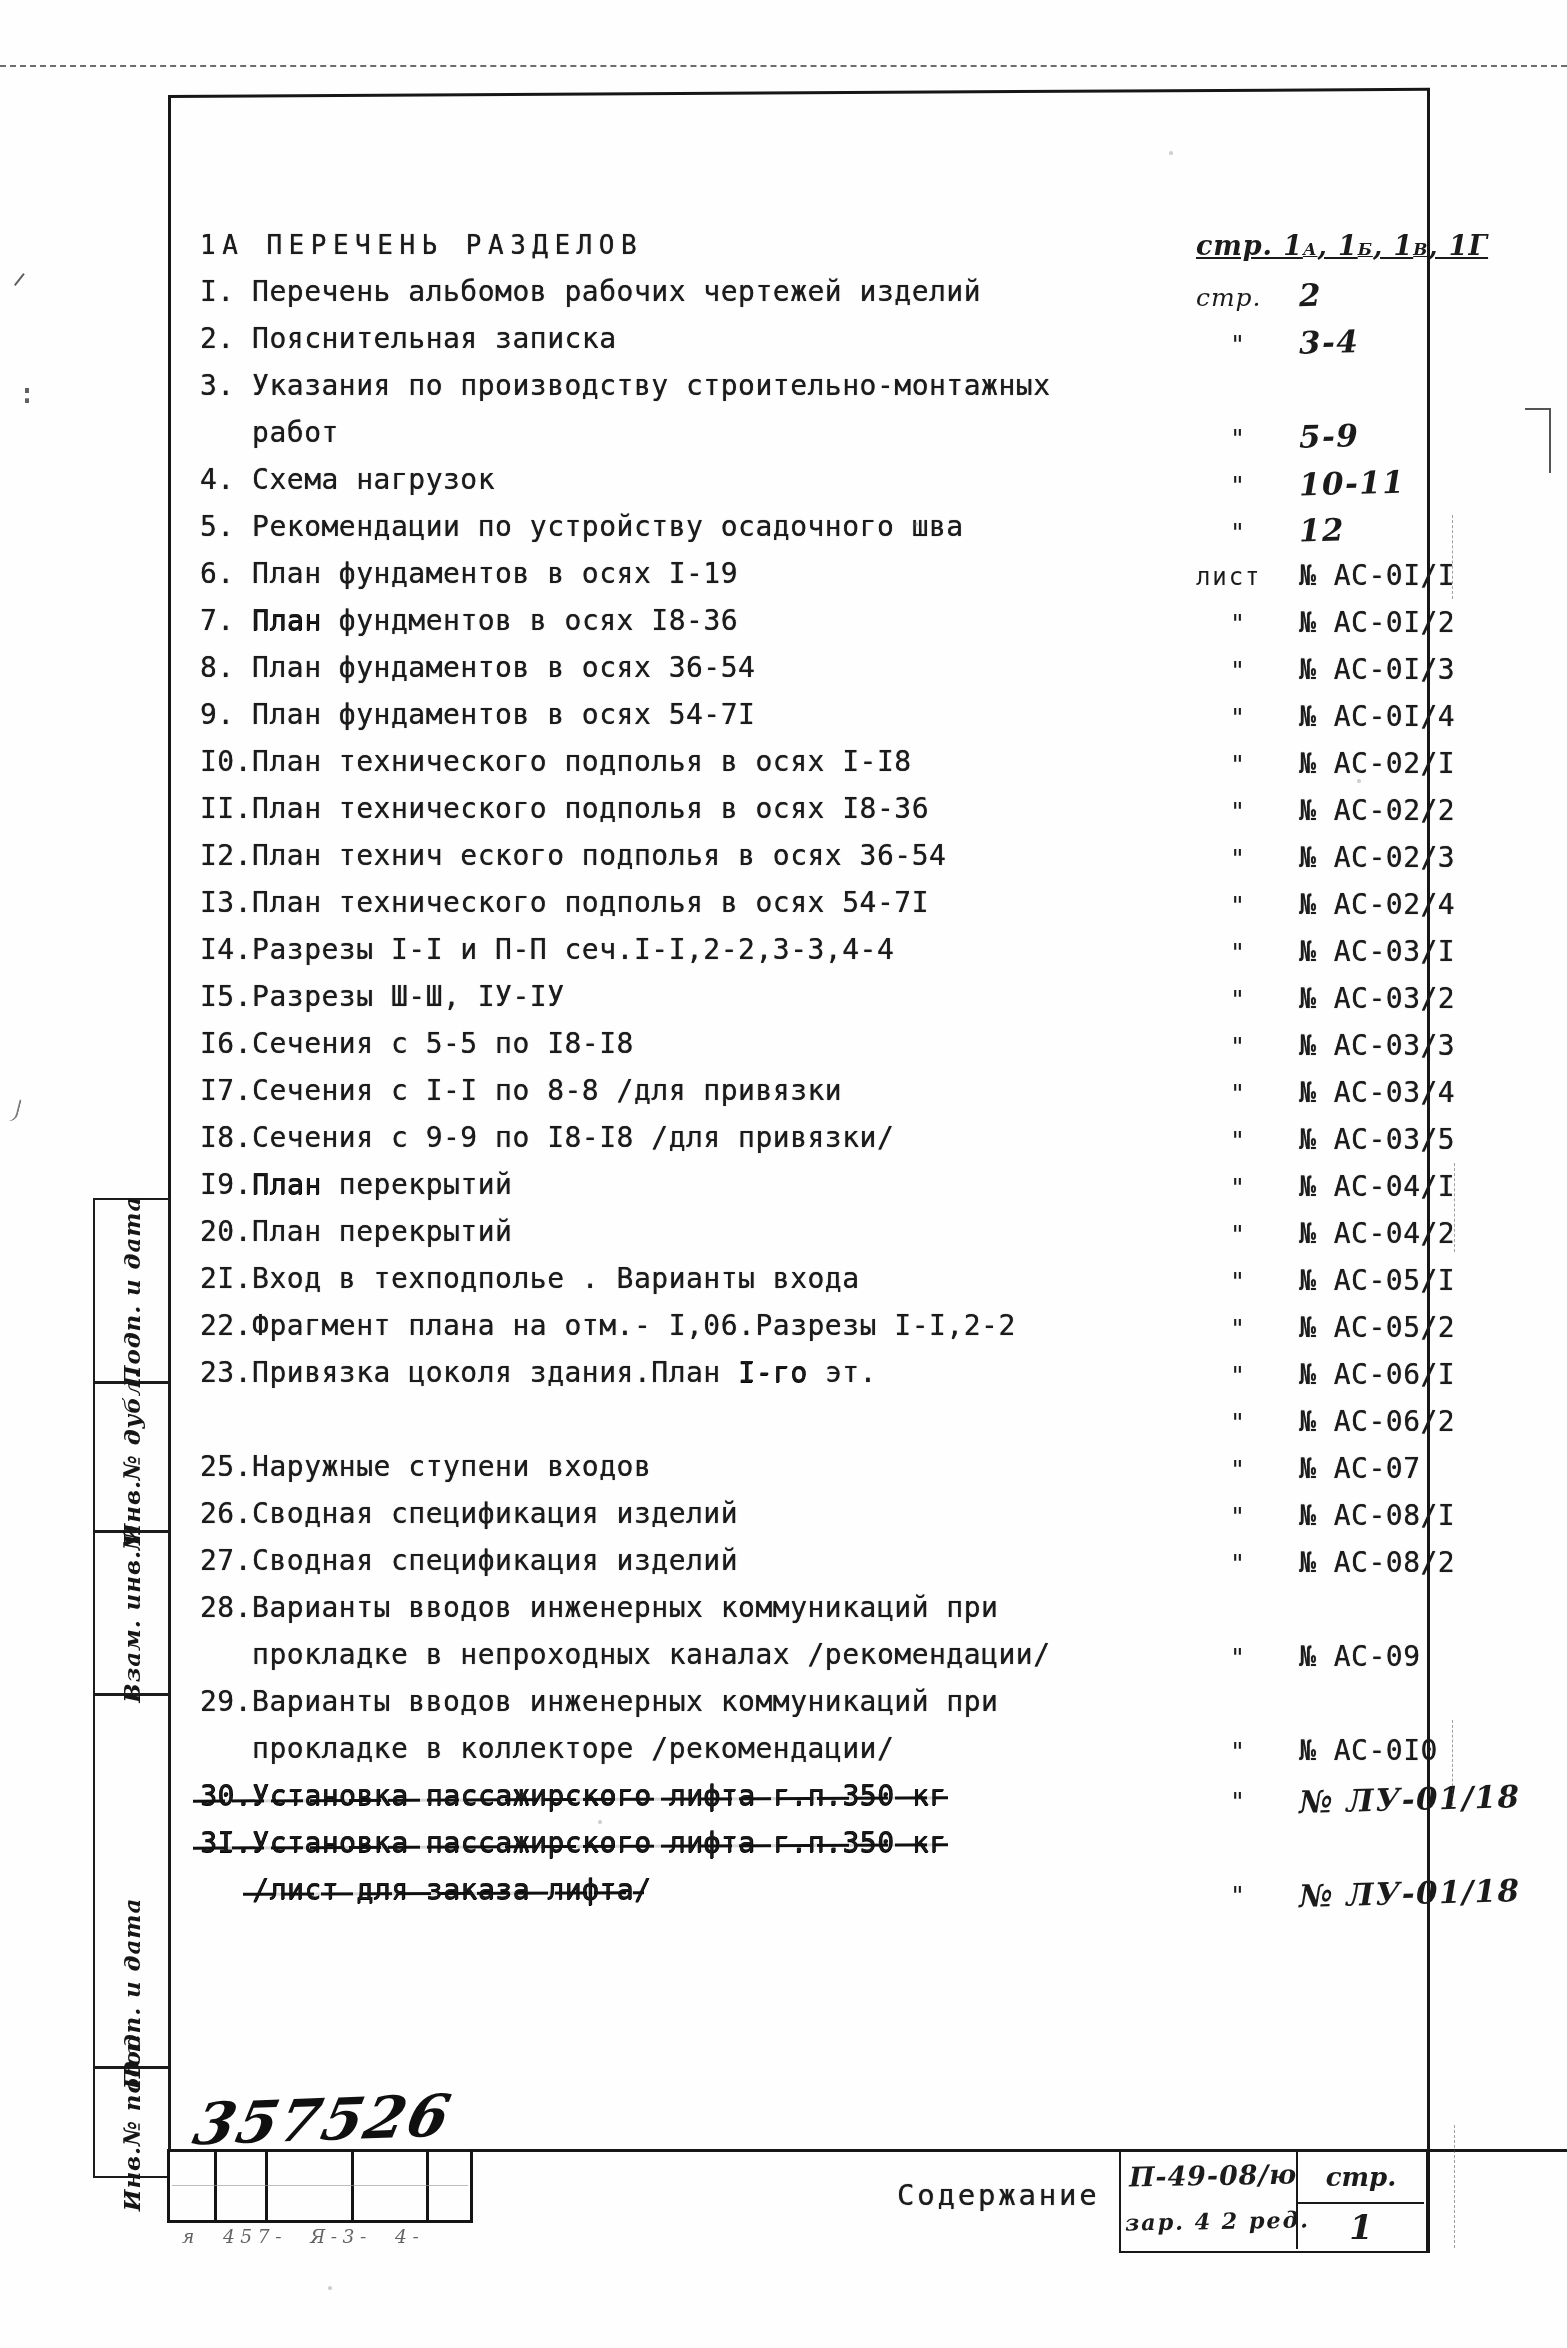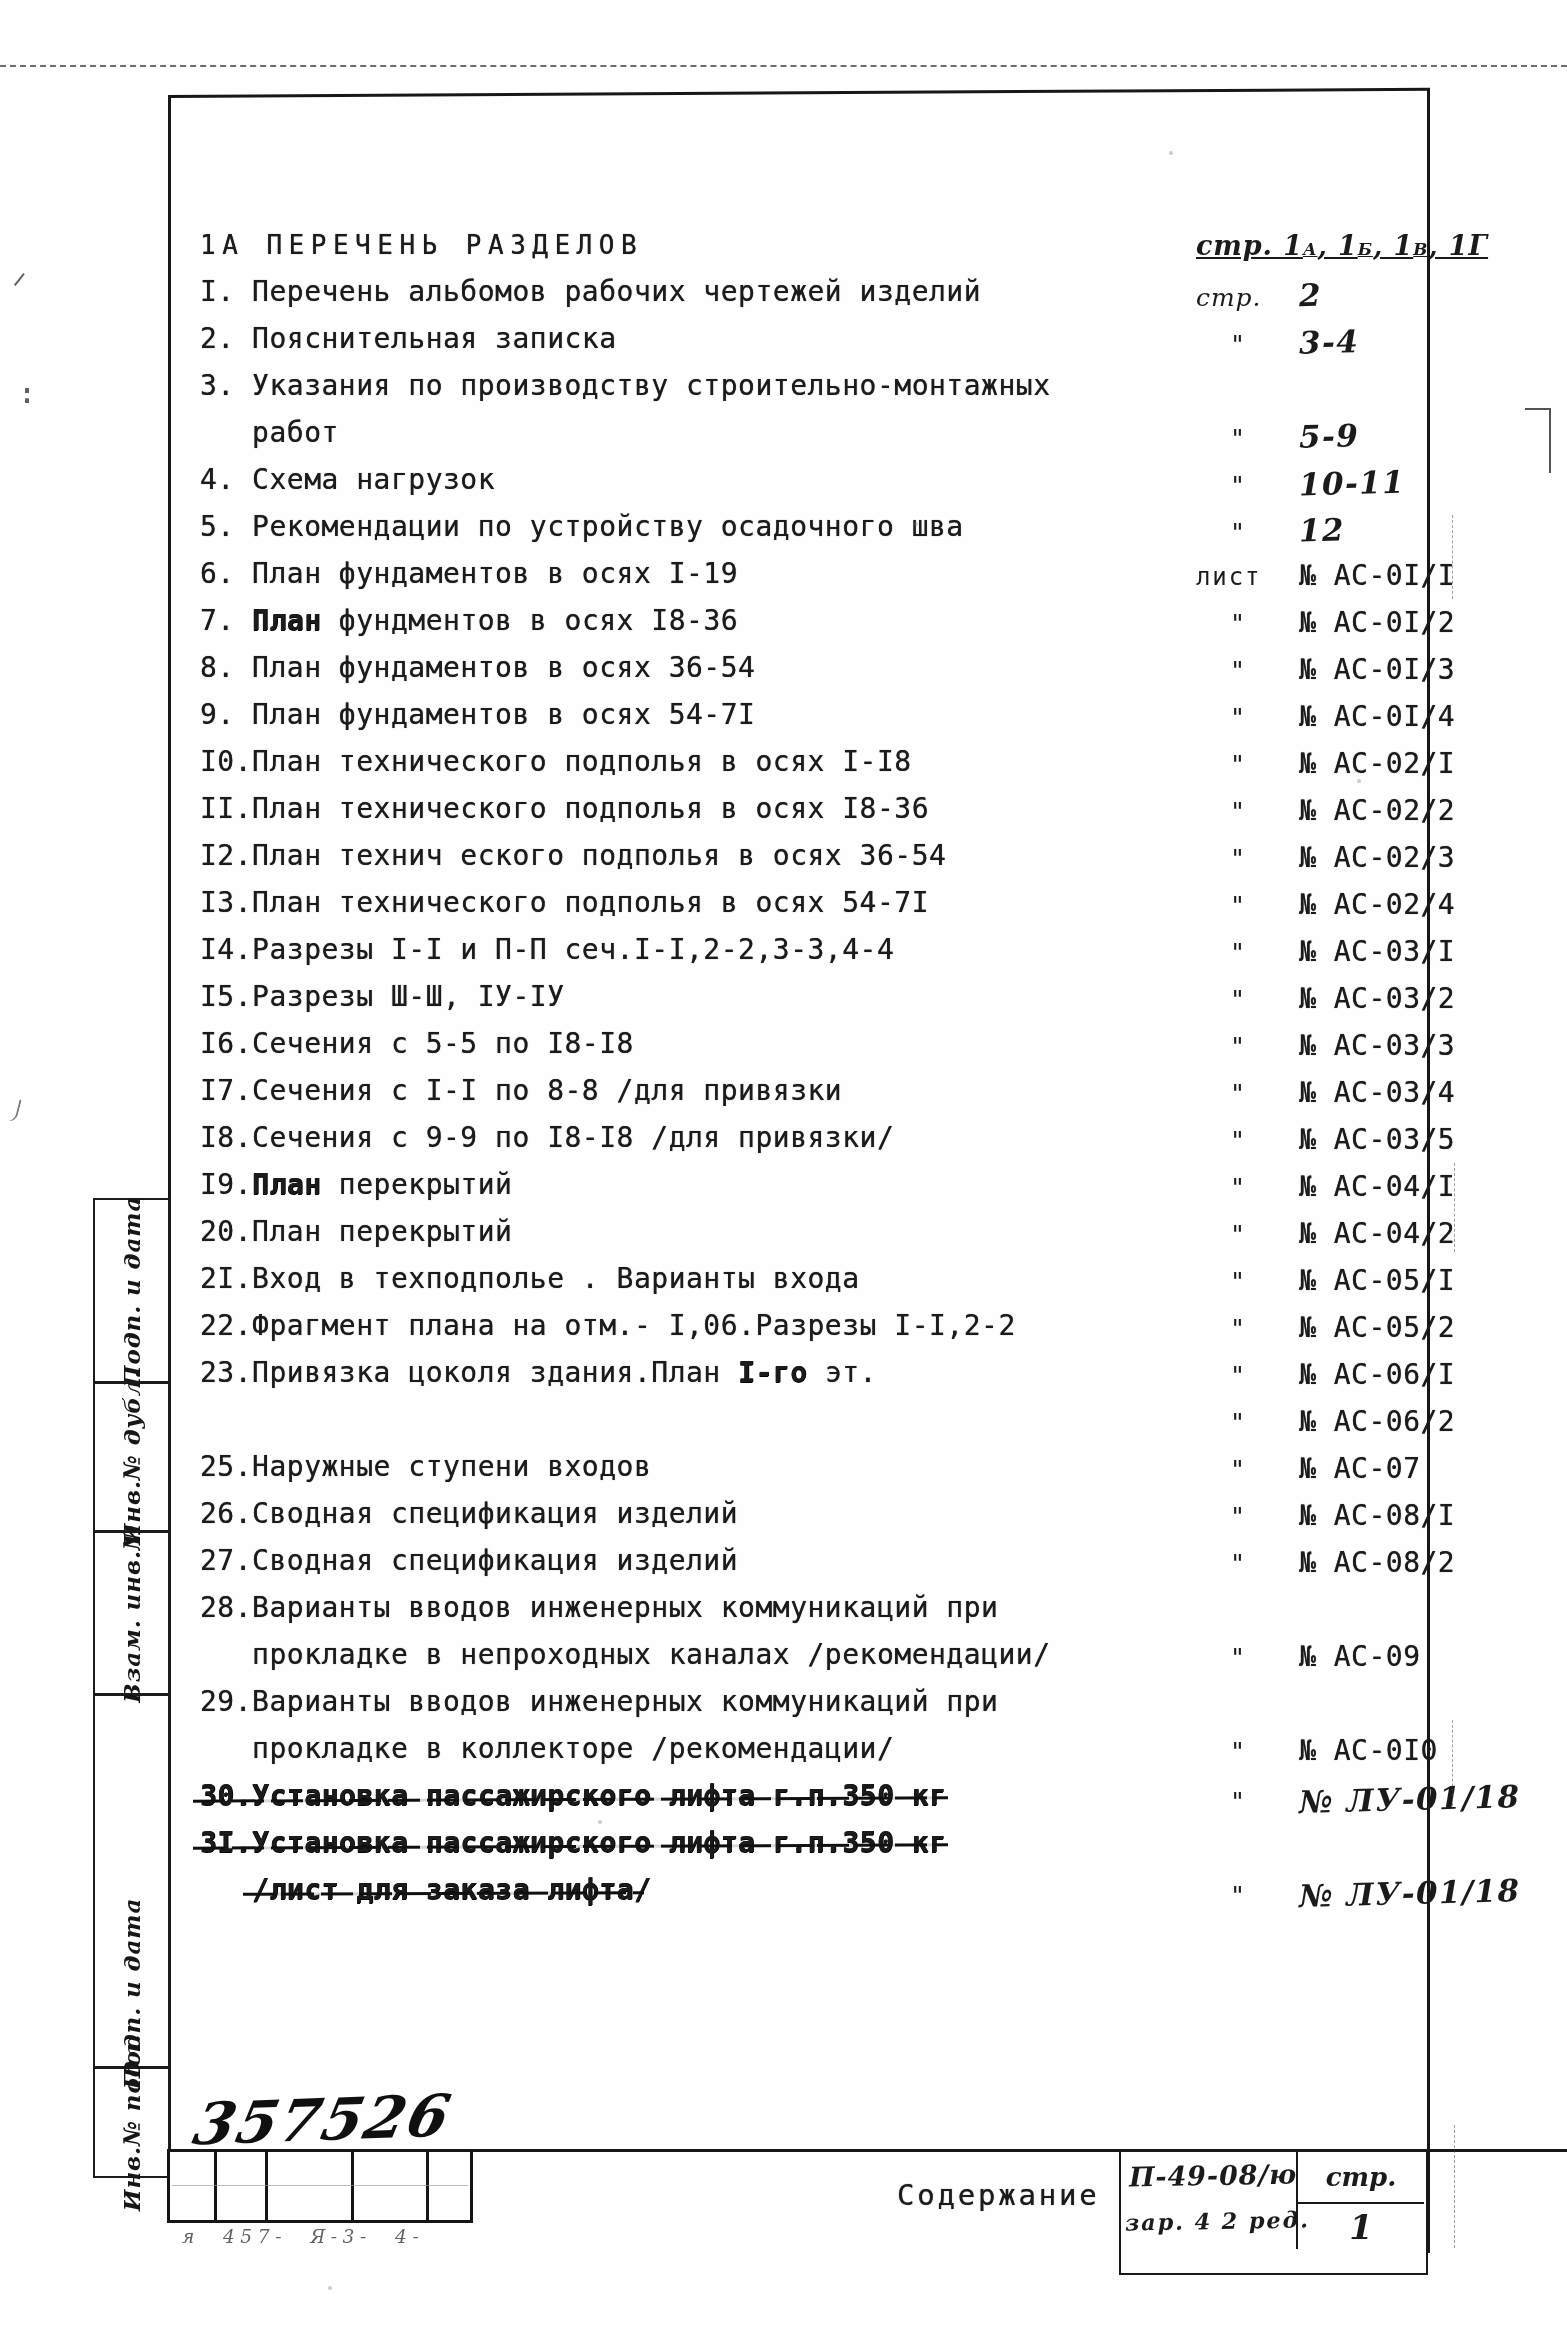--- a/index.html
+++ b/index.html
@@ -22,21 +22,21 @@
   .sb-c5{top:2066px;height:112px;}
   .sb-label{transform:rotate(-90deg);white-space:nowrap;
             font:italic 600 23px "DejaVu Serif",serif;letter-spacing:0.9px;color:#161616;}
   .sb-c4 .sb-label{transform:rotate(-90deg) translateX(-112px);}
   
   .toc{position:absolute;left:200px;top:229px;width:1361px;}
   .row{position:relative;height:47px;}
   .title{font-size:28px;line-height:32px;white-space:pre;letter-spacing:0.5px;
          text-shadow:0 0 0.8px rgba(10,10,10,.8);}
   .row.spread .title{letter-spacing:6.5px;font-size:26px;}
-  .row.bold .title, .title b{font-weight:bold;text-shadow:0.7px 0 #000,0 0.5px #000;margin-top:40px;}
+  .row.bold .title, .title b{font-weight:normal;text-shadow:0.7px 0 #000,0 0.5px #000;margin-top:40px;}
   .ref{position:absolute;left:996px;top:0.9px;display:flex;align-items:baseline;white-space:pre;}
   .q{display:inline-block;width:103px;box-sizing:border-box;font-size:25px;}
   .q.mark{padding-left:34px;}
   .q.word{padding-left:0;letter-spacing:1.9px;font-size:24px;}
   .q.word.hand{font:italic 25px "DejaVu Serif",serif;letter-spacing:0.9px;}
   .val.typed{font-size:28px;letter-spacing:0.5px;text-shadow:0 0 0.8px rgba(10,10,10,.8);}
   .val.hand{font:italic 600 31px "DejaVu Serif",serif;letter-spacing:1.4px;transform:rotate(-1.5deg);display:inline-block;}
   .ref.hand{font:italic 600 27px "DejaVu Serif",serif;letter-spacing:0.9px;text-decoration:underline;}
   .ref.hand sup{font-size:.62em;}
   
@@ -50,21 +50,21 @@
          transform:skewX(-14deg) rotate(-2deg);letter-spacing:1.9px;color:#101010;}
   .gridline{position:absolute;background:#141414;}
   .gv{top:2150px;width:2.8px;height:73px;}
   .gv1{left:167px;} .gv2{left:214px;} .gv3{left:265px;} .gv4{left:351px;} .gv5{left:426px;} .gv6{left:470px;}
   .gb{left:167px;top:2220px;width:306px;height:3.3px;}
   .gm{left:172px;top:2185px;width:296px;height:1.4px;background:#9a9a9a;opacity:.65;}
   .pencil{position:absolute;left:182px;top:2226px;width:308px;font:italic 18.6px "DejaVu Serif",serif;
           color:#3c3c3c;opacity:.8;letter-spacing:5.6px;white-space:pre;}
   .caption{position:absolute;left:897px;top:2178px;font-size:29px;letter-spacing:2.8px;
            text-shadow:0 0 0.9px rgba(10,10,10,.8);}
-  .tb-box{position:absolute;left:1119px;top:2150px;width:309px;height:125px;border:2.8px solid #181818;box-sizing:border-box;text-align:right;}
+  .tb-box{position:absolute;left:1119px;top:2150px;width:309px;height:103px;border:2.8px solid #181818;box-sizing:border-box;text-align:right;}
   .tb-left{position:absolute;left:0;top:0;width:175px;height:97px;}
   .tb-series{position:absolute;left:7.5px;top:7.5px;font:italic 600 27px "DejaVu Serif",serif;letter-spacing:0.9px;transform:rotate(-1deg);white-space:nowrap;}
   .tb-rev{position:absolute;left:3.7px;top:56px;font:italic 600 22.4px "DejaVu Serif",serif;letter-spacing:1.9px;transform:rotate(-1deg);white-space:nowrap;}
   .tb-rt{position:absolute;left:175px;top:0;width:128px;height:52px;border-left:2.8px solid #181818;border-bottom:2.8px solid #181818;box-sizing:border-box;
          display:flex;align-items:center;justify-content:center;font:italic 600 26px "DejaVu Serif",serif;}
   .tb-rb{position:absolute;left:175px;top:52px;width:128px;height:45px;border-left:2.8px solid #181818;box-sizing:border-box;
          display:flex;align-items:center;justify-content:center;font:italic 600 34px "DejaVu Serif",serif;}
   
   .art{position:absolute;}
   .a-lt1{left:17px;top:276px;width:13px;height:15px;border-left:2.8px solid #3a3a3a;transform:rotate(38deg);opacity:.8;}

